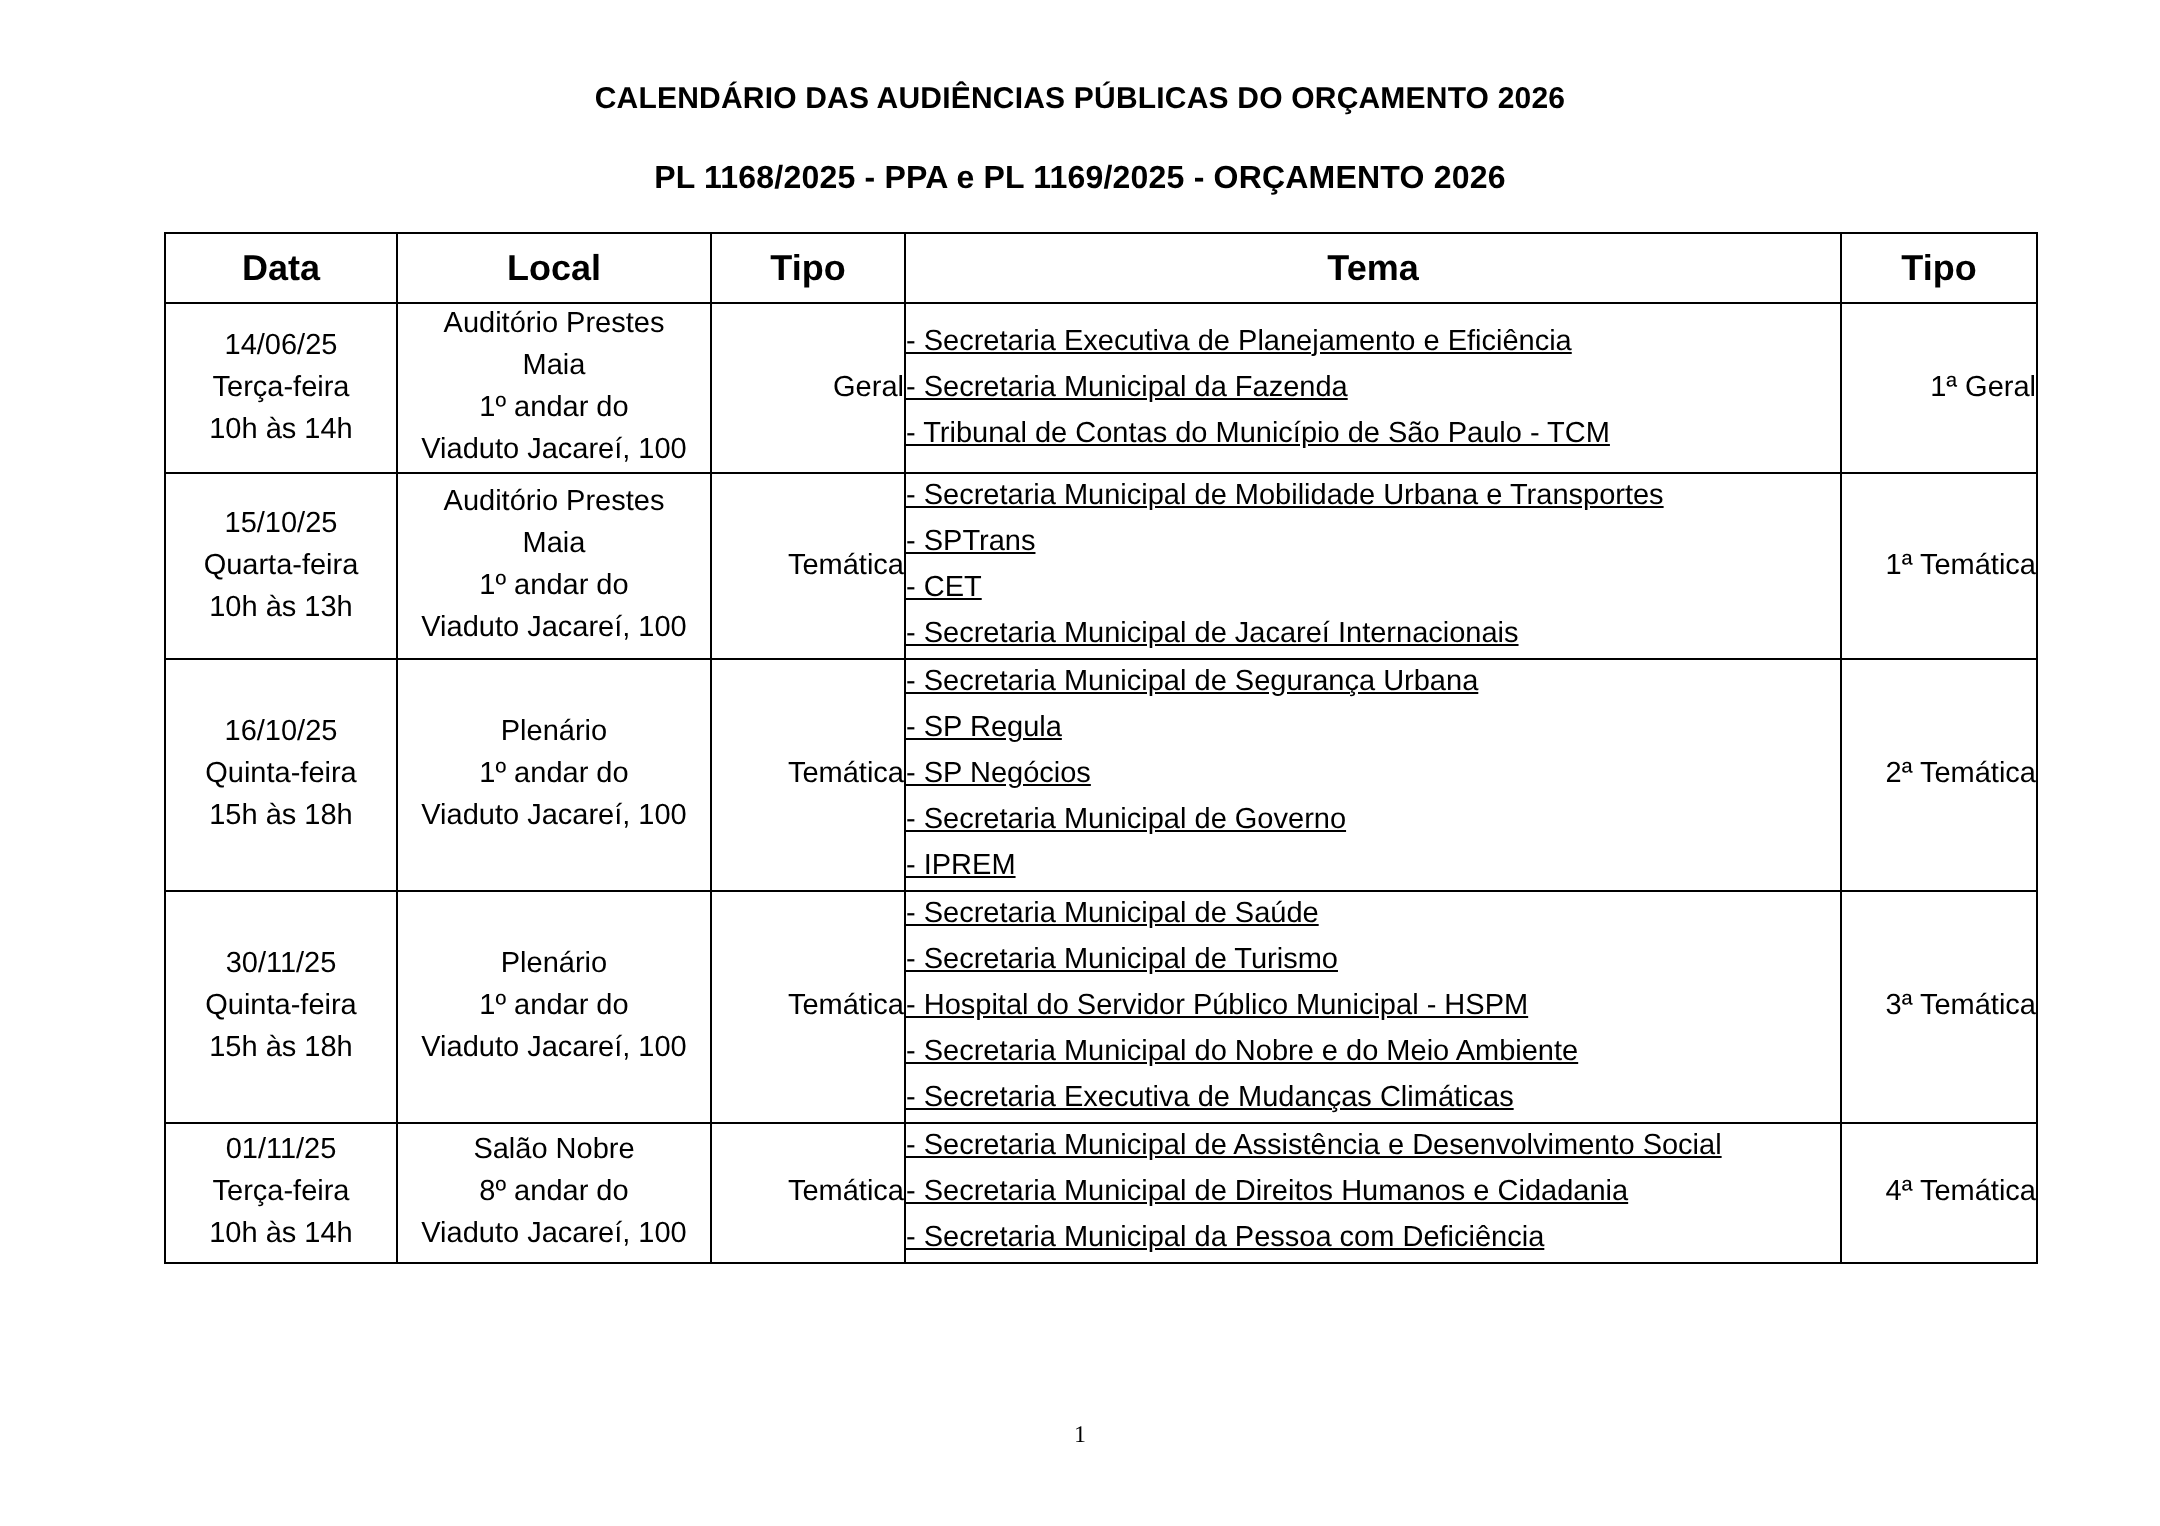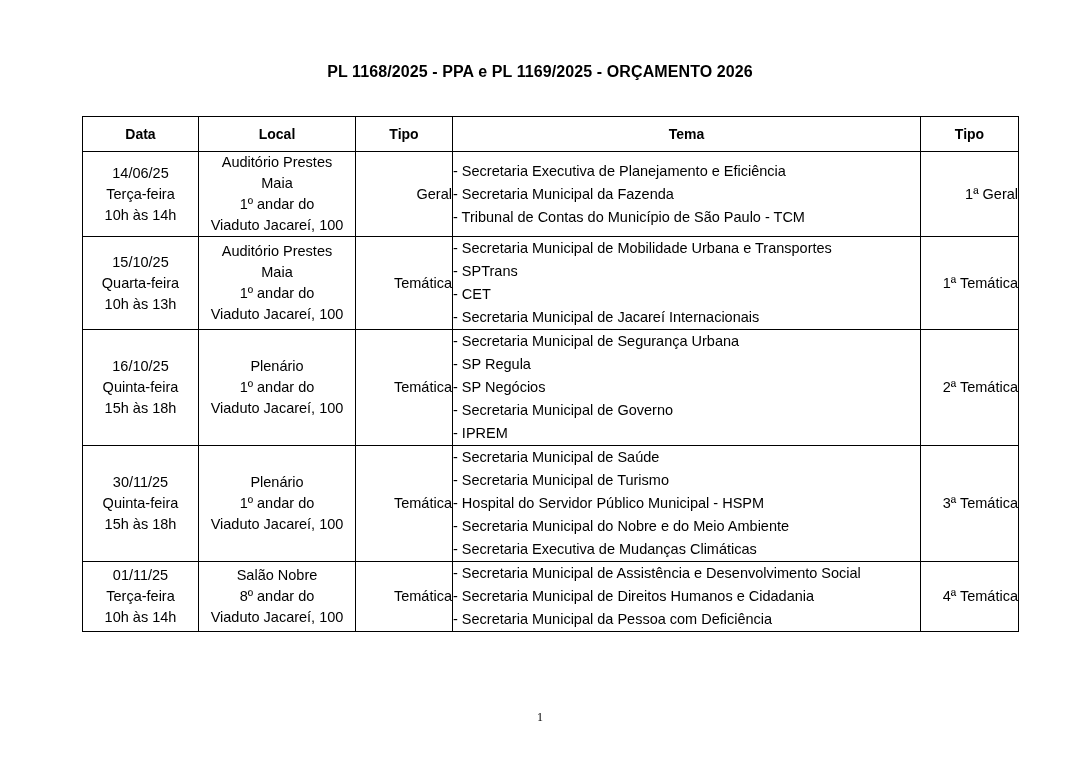--- a/index.html
+++ b/index.html
@@ -63,21 +63,21 @@
     border: 1.4px solid #000000;
     padding: 0;
     vertical-align: middle;
     font-size: 14.5px;
     line-height: 1.0;
   }
   table.cal thead th {
     height: 34px;
     text-align: center;
     font-weight: bold;
-    font-size: 14px;
+    font-size: 18px;
   }
 
   
   col.c-data  { width: 116px; }
   col.c-local { width: 157px; }
   col.c-tipo  { width: 97px; }
   col.c-tema  { width: 468px; }
   col.c-ord   { width: 98px; }
 
   .cell-center {
@@ -99,20 +99,21 @@
   }
   .cell-ord {
     text-align: right;
     padding: 6px 4px;
     white-space: nowrap;
   }
 
   .cell-tema {
     text-align: left;
     padding: 9px 0 9px 8px;
+    text-decoration: underline;
   }
   .cell-tema .ln {
     display: block;
     line-height: 23px;
     white-space: nowrap;
   }
 
   
   .page-number {
     position: absolute;
@@ -124,20 +125,21 @@
     font-size: 12px;
     line-height: 1;
   }
 </style>
 </head>
 <body>
 
 <div class="page">
 
   <div class="title-block">
+    <h1 class="doc-title">CALENDÁRIO DAS AUDIÊNCIAS PÚBLICAS DO ORÇAMENTO 2026</h1>
     <h2 class="doc-subtitle">PL 1168/2025 - PPA e PL 1169/2025 - ORÇAMENTO 2026</h2>
   </div>
 
   <div class="table-wrap">
     <table class="cal">
       <colgroup>
         <col class="c-data">
         <col class="c-local">
         <col class="c-tipo">
         <col class="c-tema">

